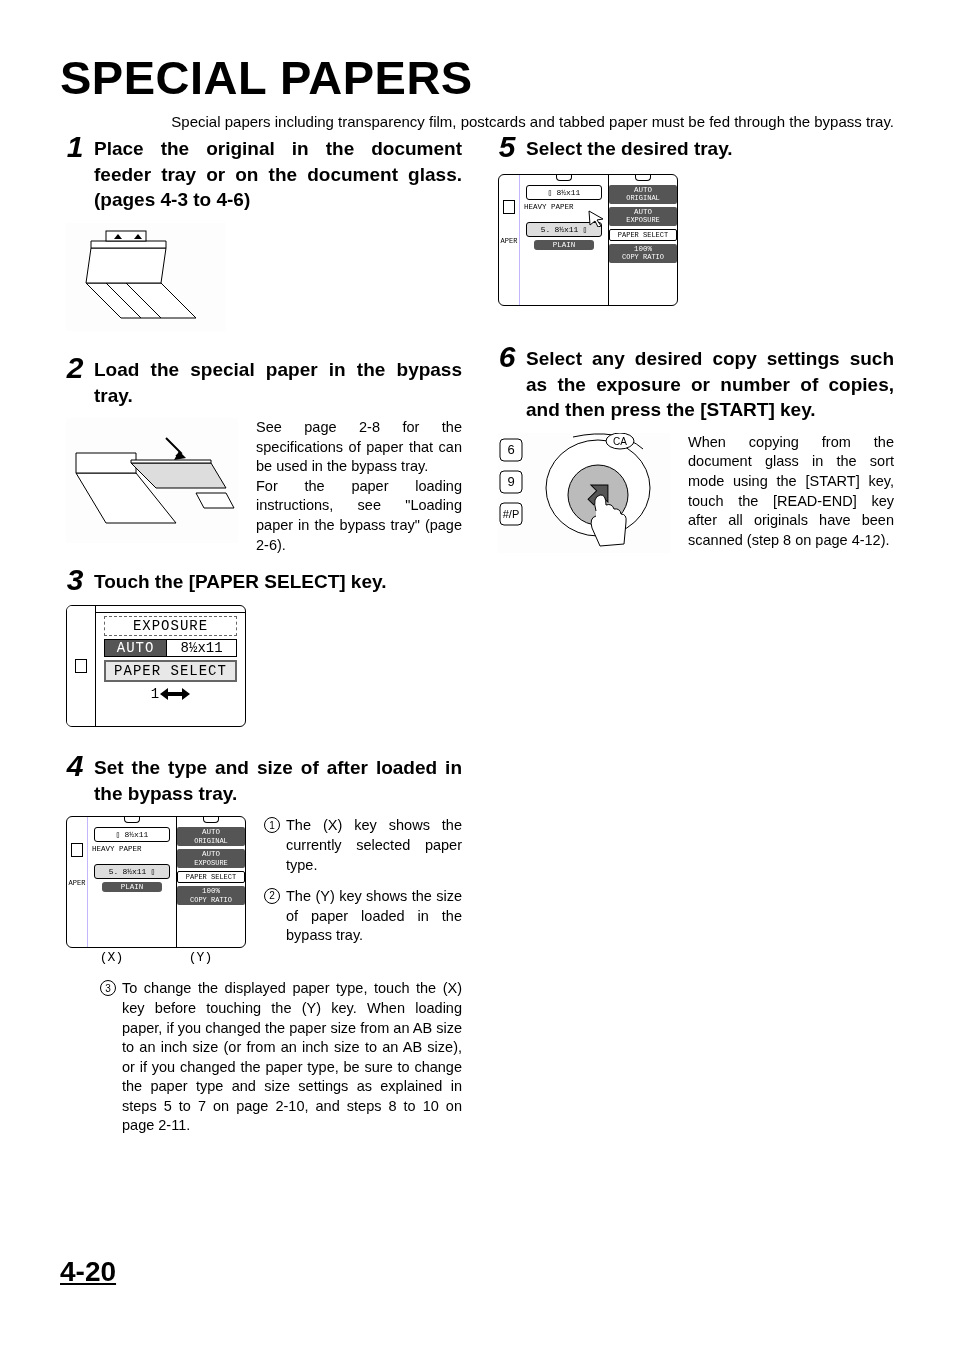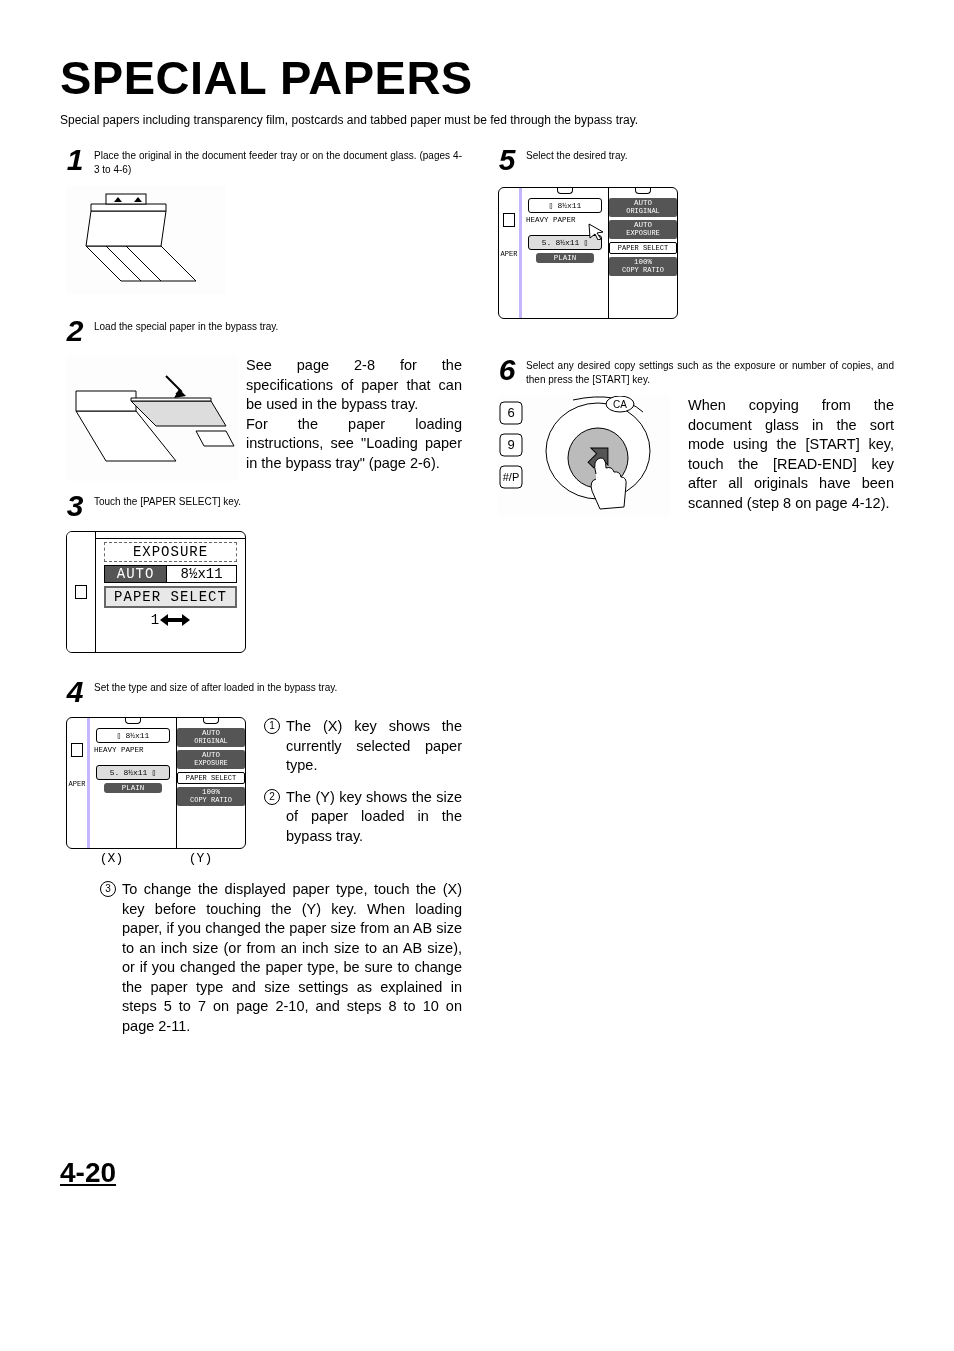--- a/index.html
+++ b/index.html
@@ -11,22 +11,23 @@
     color: #000;
     font-size: 14.5px;
   }
   .page-title {
     font-size: 47px;
     font-weight: 900;
     letter-spacing: 0.5px;
     margin: 0 0 8px 0;
   }
   .intro {
-    font-size: 12px;
-    margin-bottom: 22px;
+    font-size: 15px;
+    margin-bottom: 6px;
+    text-align: right;
   }
   .columns {
     display: flex;
     gap: 30px;
   }
   .col {
     width: 50%;
   }
   .step {
     display: flex;
@@ -37,40 +38,40 @@
     font-size: 30px;
     font-weight: 900;
     font-style: italic;
     width: 30px;
     text-align: center;
     line-height: 1;
     margin-right: 4px;
     margin-top: -4px;
   }
   .step-title {
-    font-weight: 400;
-    font-size: 10px;
+    font-weight: 700;
+    font-size: 19px;
     line-height: 1.35;
     text-align: justify;
     flex: 1;
   }
   .illus {
     display: block;
     background: #fdfdfd;
   }
   .illus-box-1 {
     width: 160px; height: 108px;
     margin-left: 6px;
   }
   .illus-box-2 {
     width: 172px; height: 125px;
   }
   .step2-row {
     display: flex;
-    gap: 8px;
+    gap: 18px;
     margin-top: 8px;
     margin-left: 6px;
   }
   .step2-text {
     flex: 1;
     font-size: 14.5px;
     text-align: justify;
     line-height: 1.35;
   }
   .screen-panel {
@@ -204,21 +205,21 @@
   .mini-panel {
     border:1px solid #000;
     border-radius:6px;
     background:#fff;
     display:flex;
     font-family:"Courier New",monospace;
     font-size:8px;
   }
   .mini-col-left {
     width:20px;
-    border-right:3px solid #c4b5fd;
+    border-right:1px solid #c4b5fd;
     display:flex;
     flex-direction:column;
     justify-content:space-around;
     align-items:center;
     padding:6px 0;
   }
   .mini-col-mid {
     flex:1;
     padding:10px 4px 4px 4px;
   }

